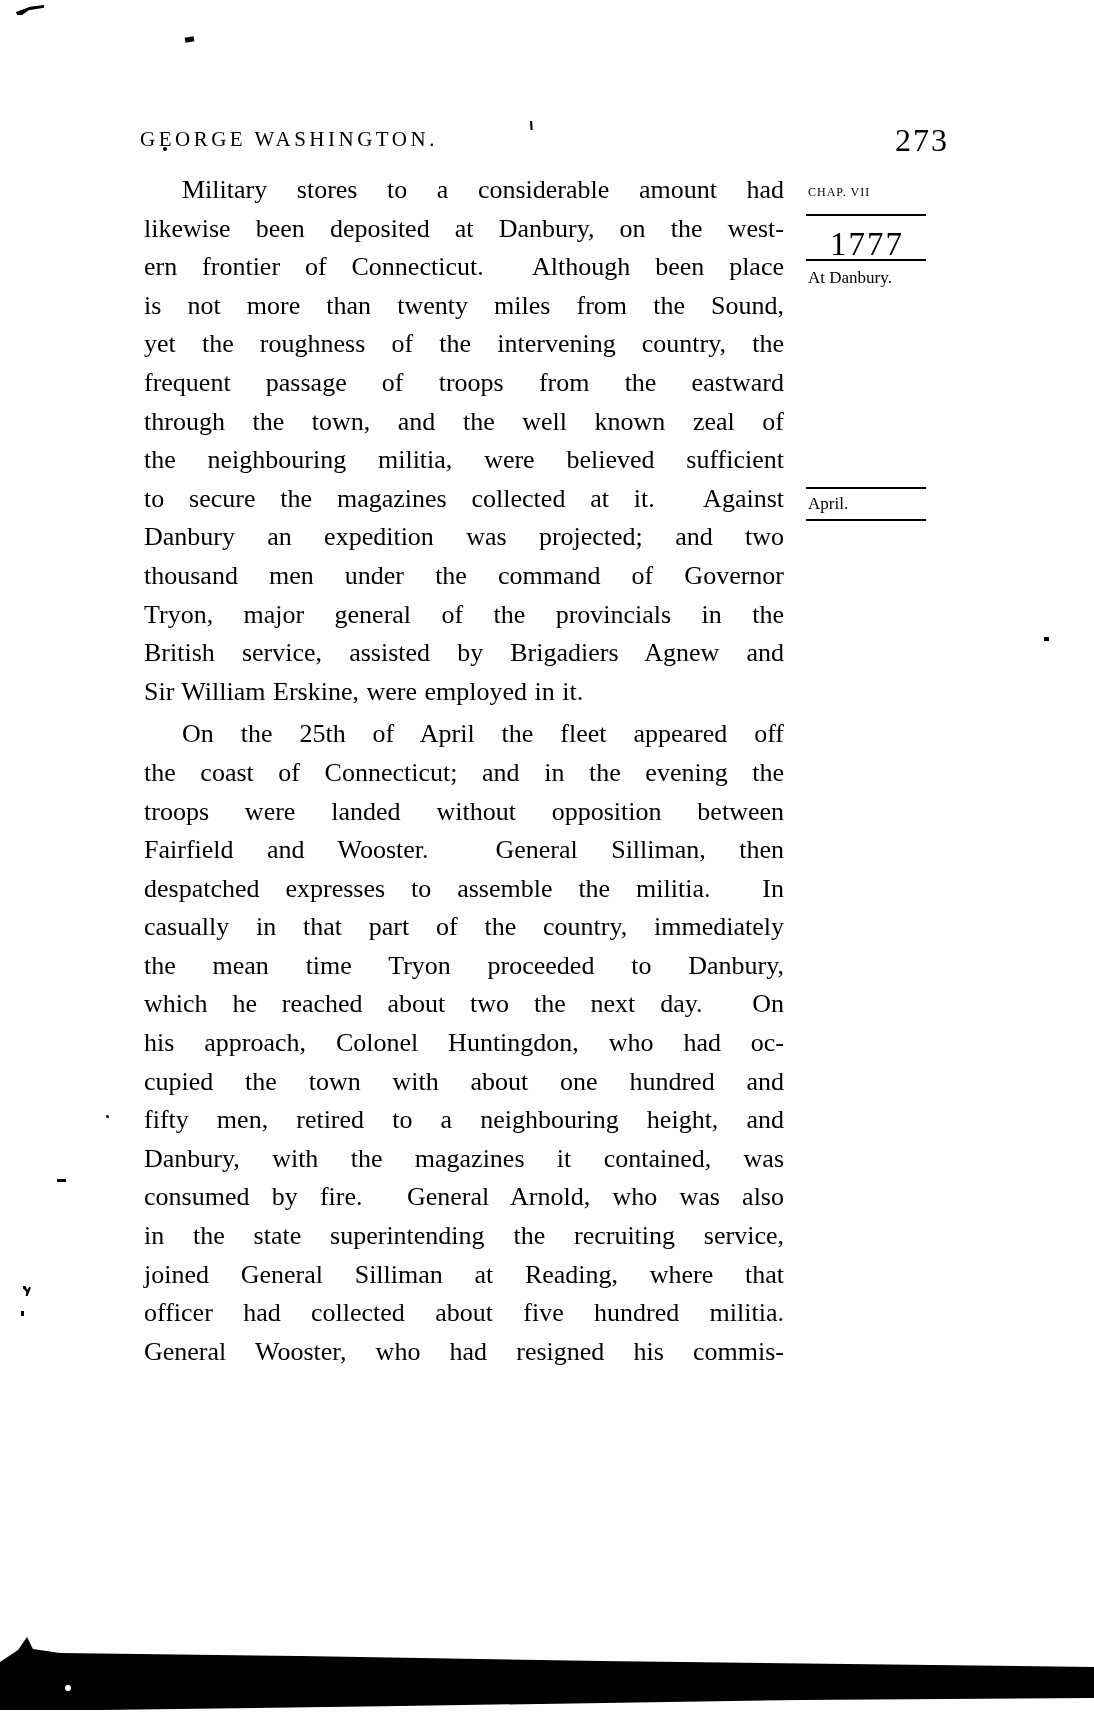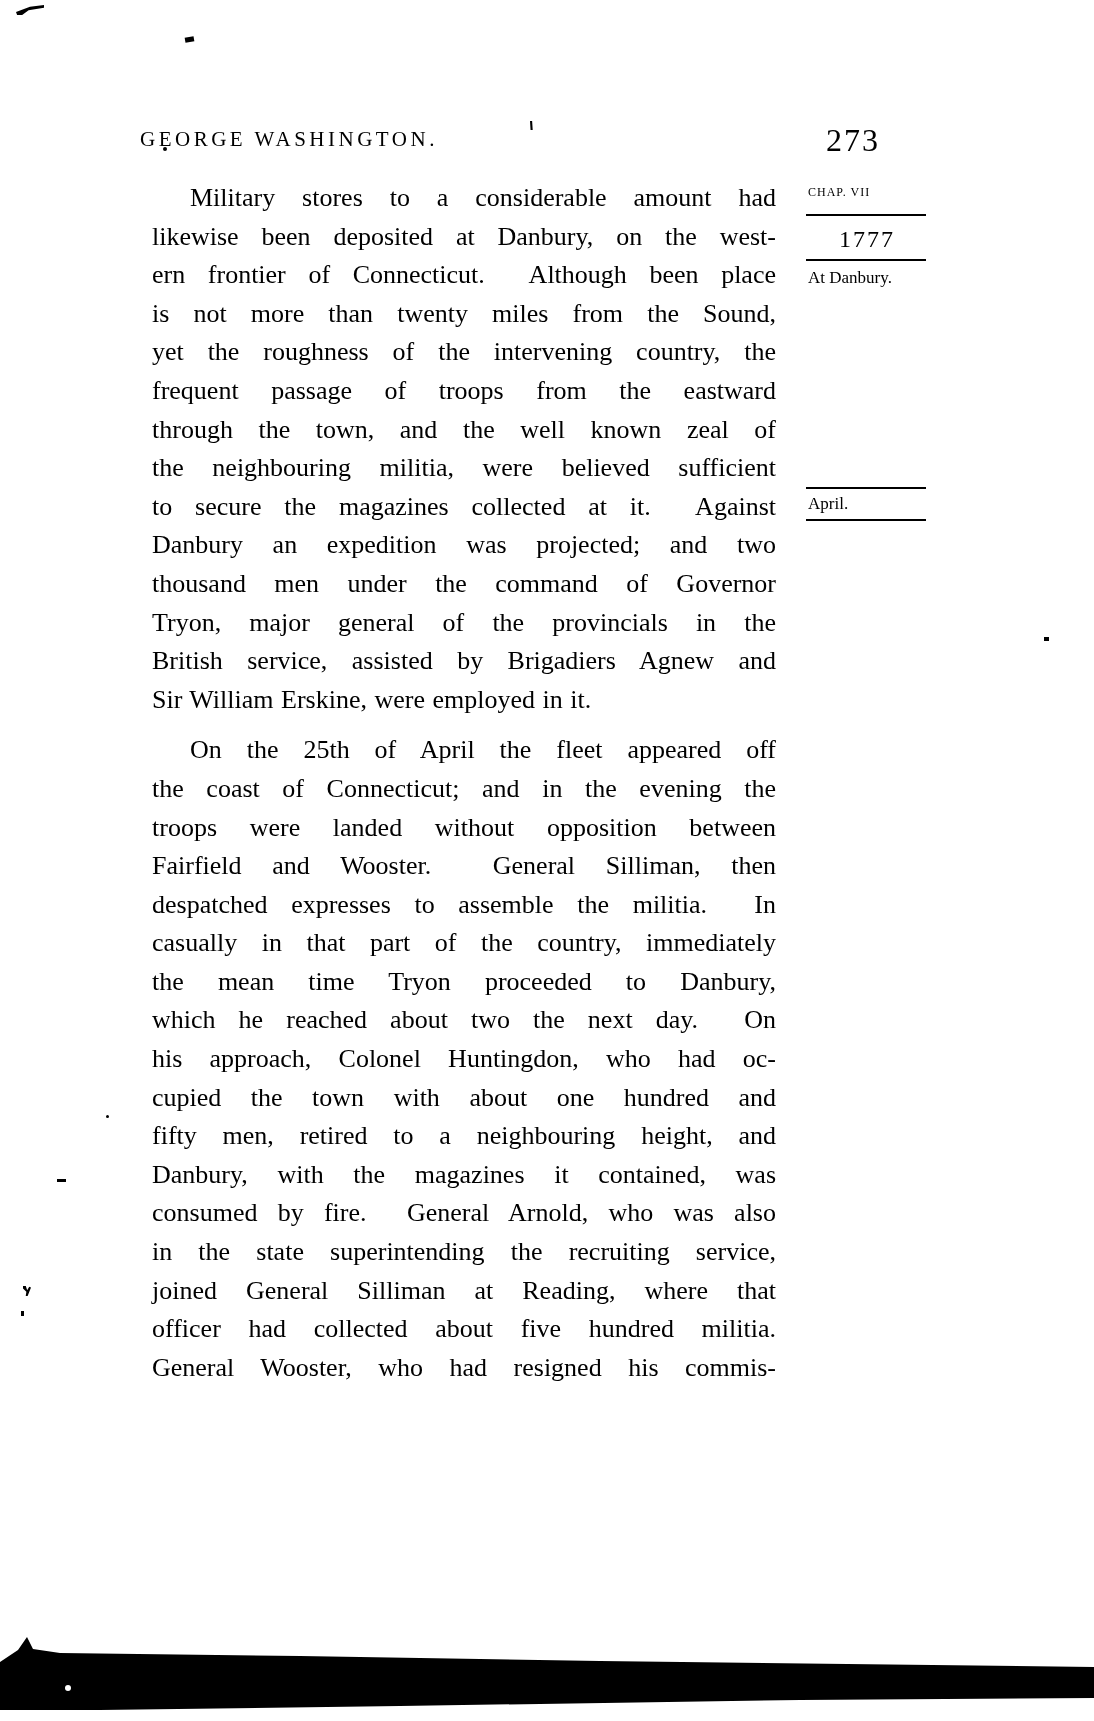--- a/index.html
+++ b/index.html
@@ -13,45 +13,45 @@
   }
   .page{position:absolute;inset:0;}
 
   
   .running-title{
     position:absolute;left:140px;top:127px;width:648px;
     text-align:left;font-size:21px;letter-spacing:3.5px;
     white-space:nowrap;
   }
   .page-number{
-    position:absolute;left:826px;top:122px;
+    position:absolute;left:895px;top:122px;
     font-size:32px;letter-spacing:2px;
   }
 
   
   .body-text{
     position:absolute;left:140px;top:167px;width:648px;
   }
-  .para{margin:12px;}
+  .para{margin:4px;}
   .line{
     font-size:26px;line-height:38.6px;
     text-align:justify;text-align-last:justify;
     white-space:pre-wrap;
     word-spacing:1px;
   }
   .line.indent{padding-left:38px;}
   .line.flush{text-align-last:left;}
 
   
   .margin-note{
     position:absolute;left:808px;width:118px;
     white-space:nowrap;
   }
   .note-chapter{top:185px;font-size:12px;letter-spacing:1px;}
-  .note-year{top:226px;font-size:24px;text-align:center;letter-spacing:2px;}
+  .note-year{top:226px;font-size:33px;text-align:center;letter-spacing:2px;}
   .note-place{top:268px;font-size:17px;}
   .note-month{top:494px;font-size:17px;}
   .margin-rule{
     position:absolute;left:806px;width:120px;height:2px;background:#000;
   }
   .rule-1{top:214px;}
   .rule-2{top:259px;}
   .rule-3{top:487px;}
   .rule-4{top:519px;}
 

